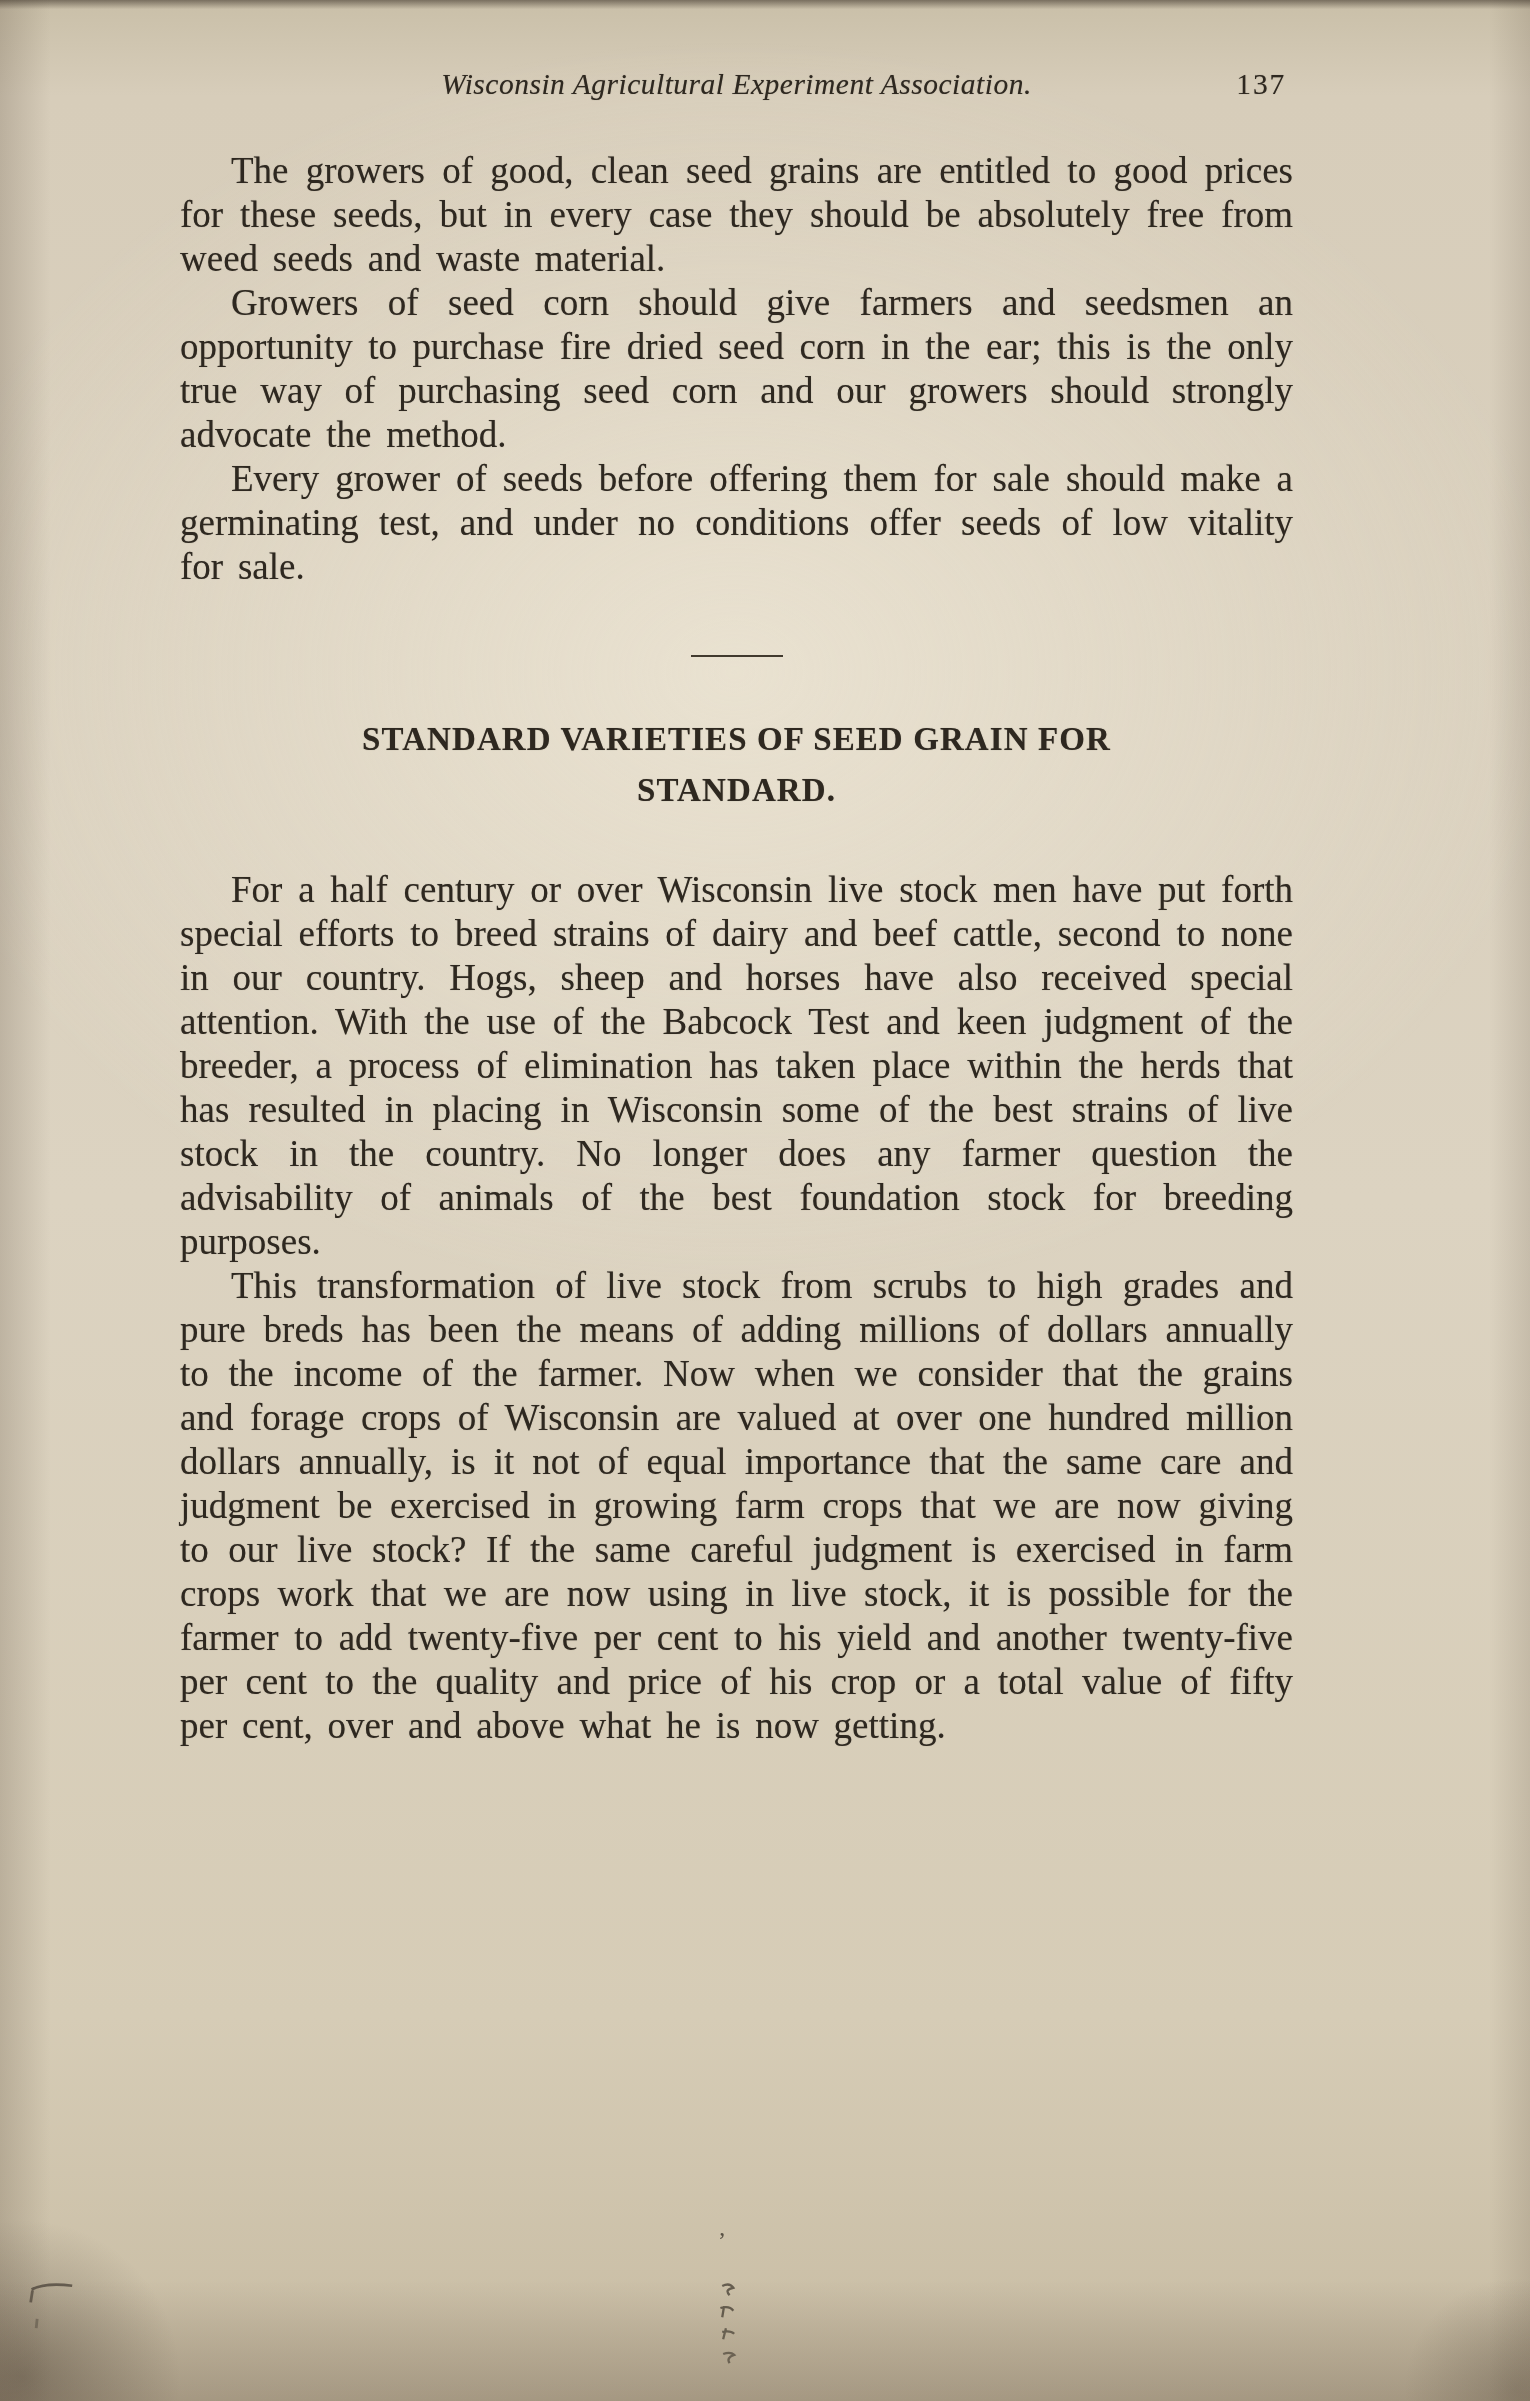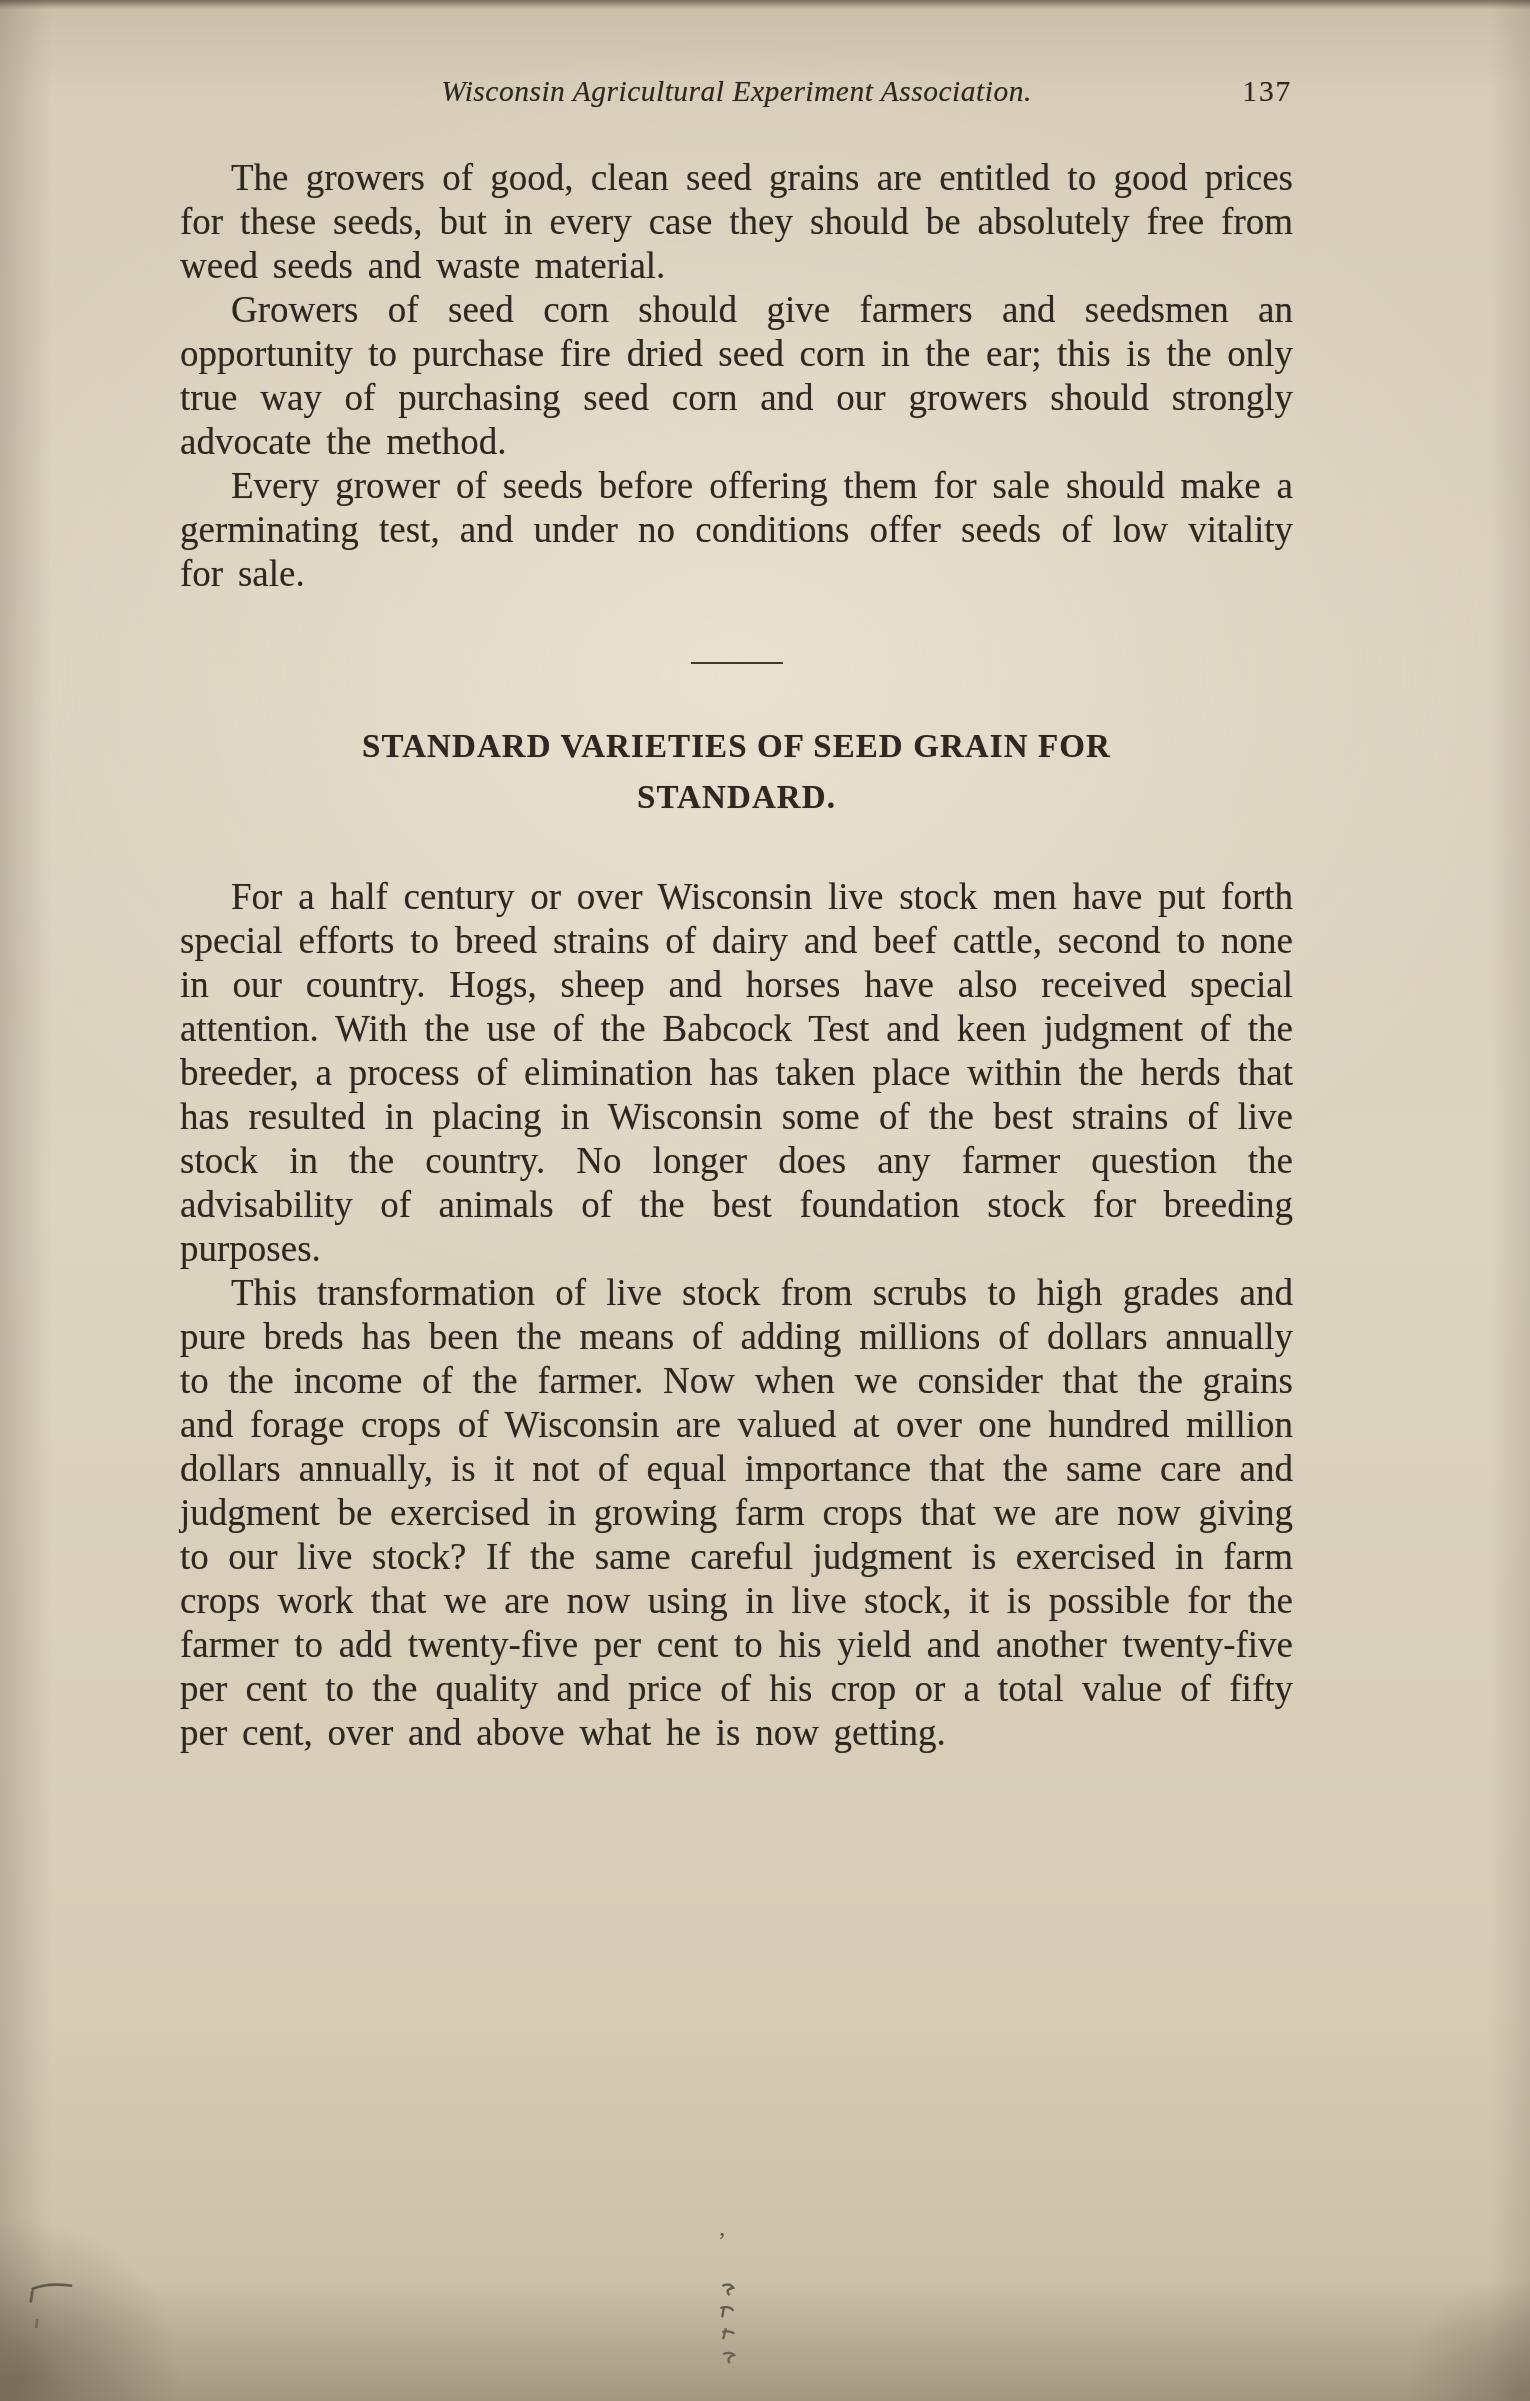--- a/index.html
+++ b/index.html
@@ -38,25 +38,24 @@
   }
   .running-header {
     position: relative;
     text-align: center;
     font-style: italic;
     font-size: 29.5px;
     line-height: 37px;
     letter-spacing: 0.5px;
     margin-bottom: 46px;
     text-shadow: 0 0 0.9px rgba(46,40,32,0.45);
-    margin-top: 7px;
   }
   .running-header .folio {
     position: absolute;
-    right: 1px;
+    right: 7px;
     top: 0;
     font-style: normal;
     letter-spacing: 1.8px;
   }
   p.body-par {
     margin: 0;
     text-indent: 51px;
     text-align: justify;
     font-size: 37px;
     line-height: 44px;

